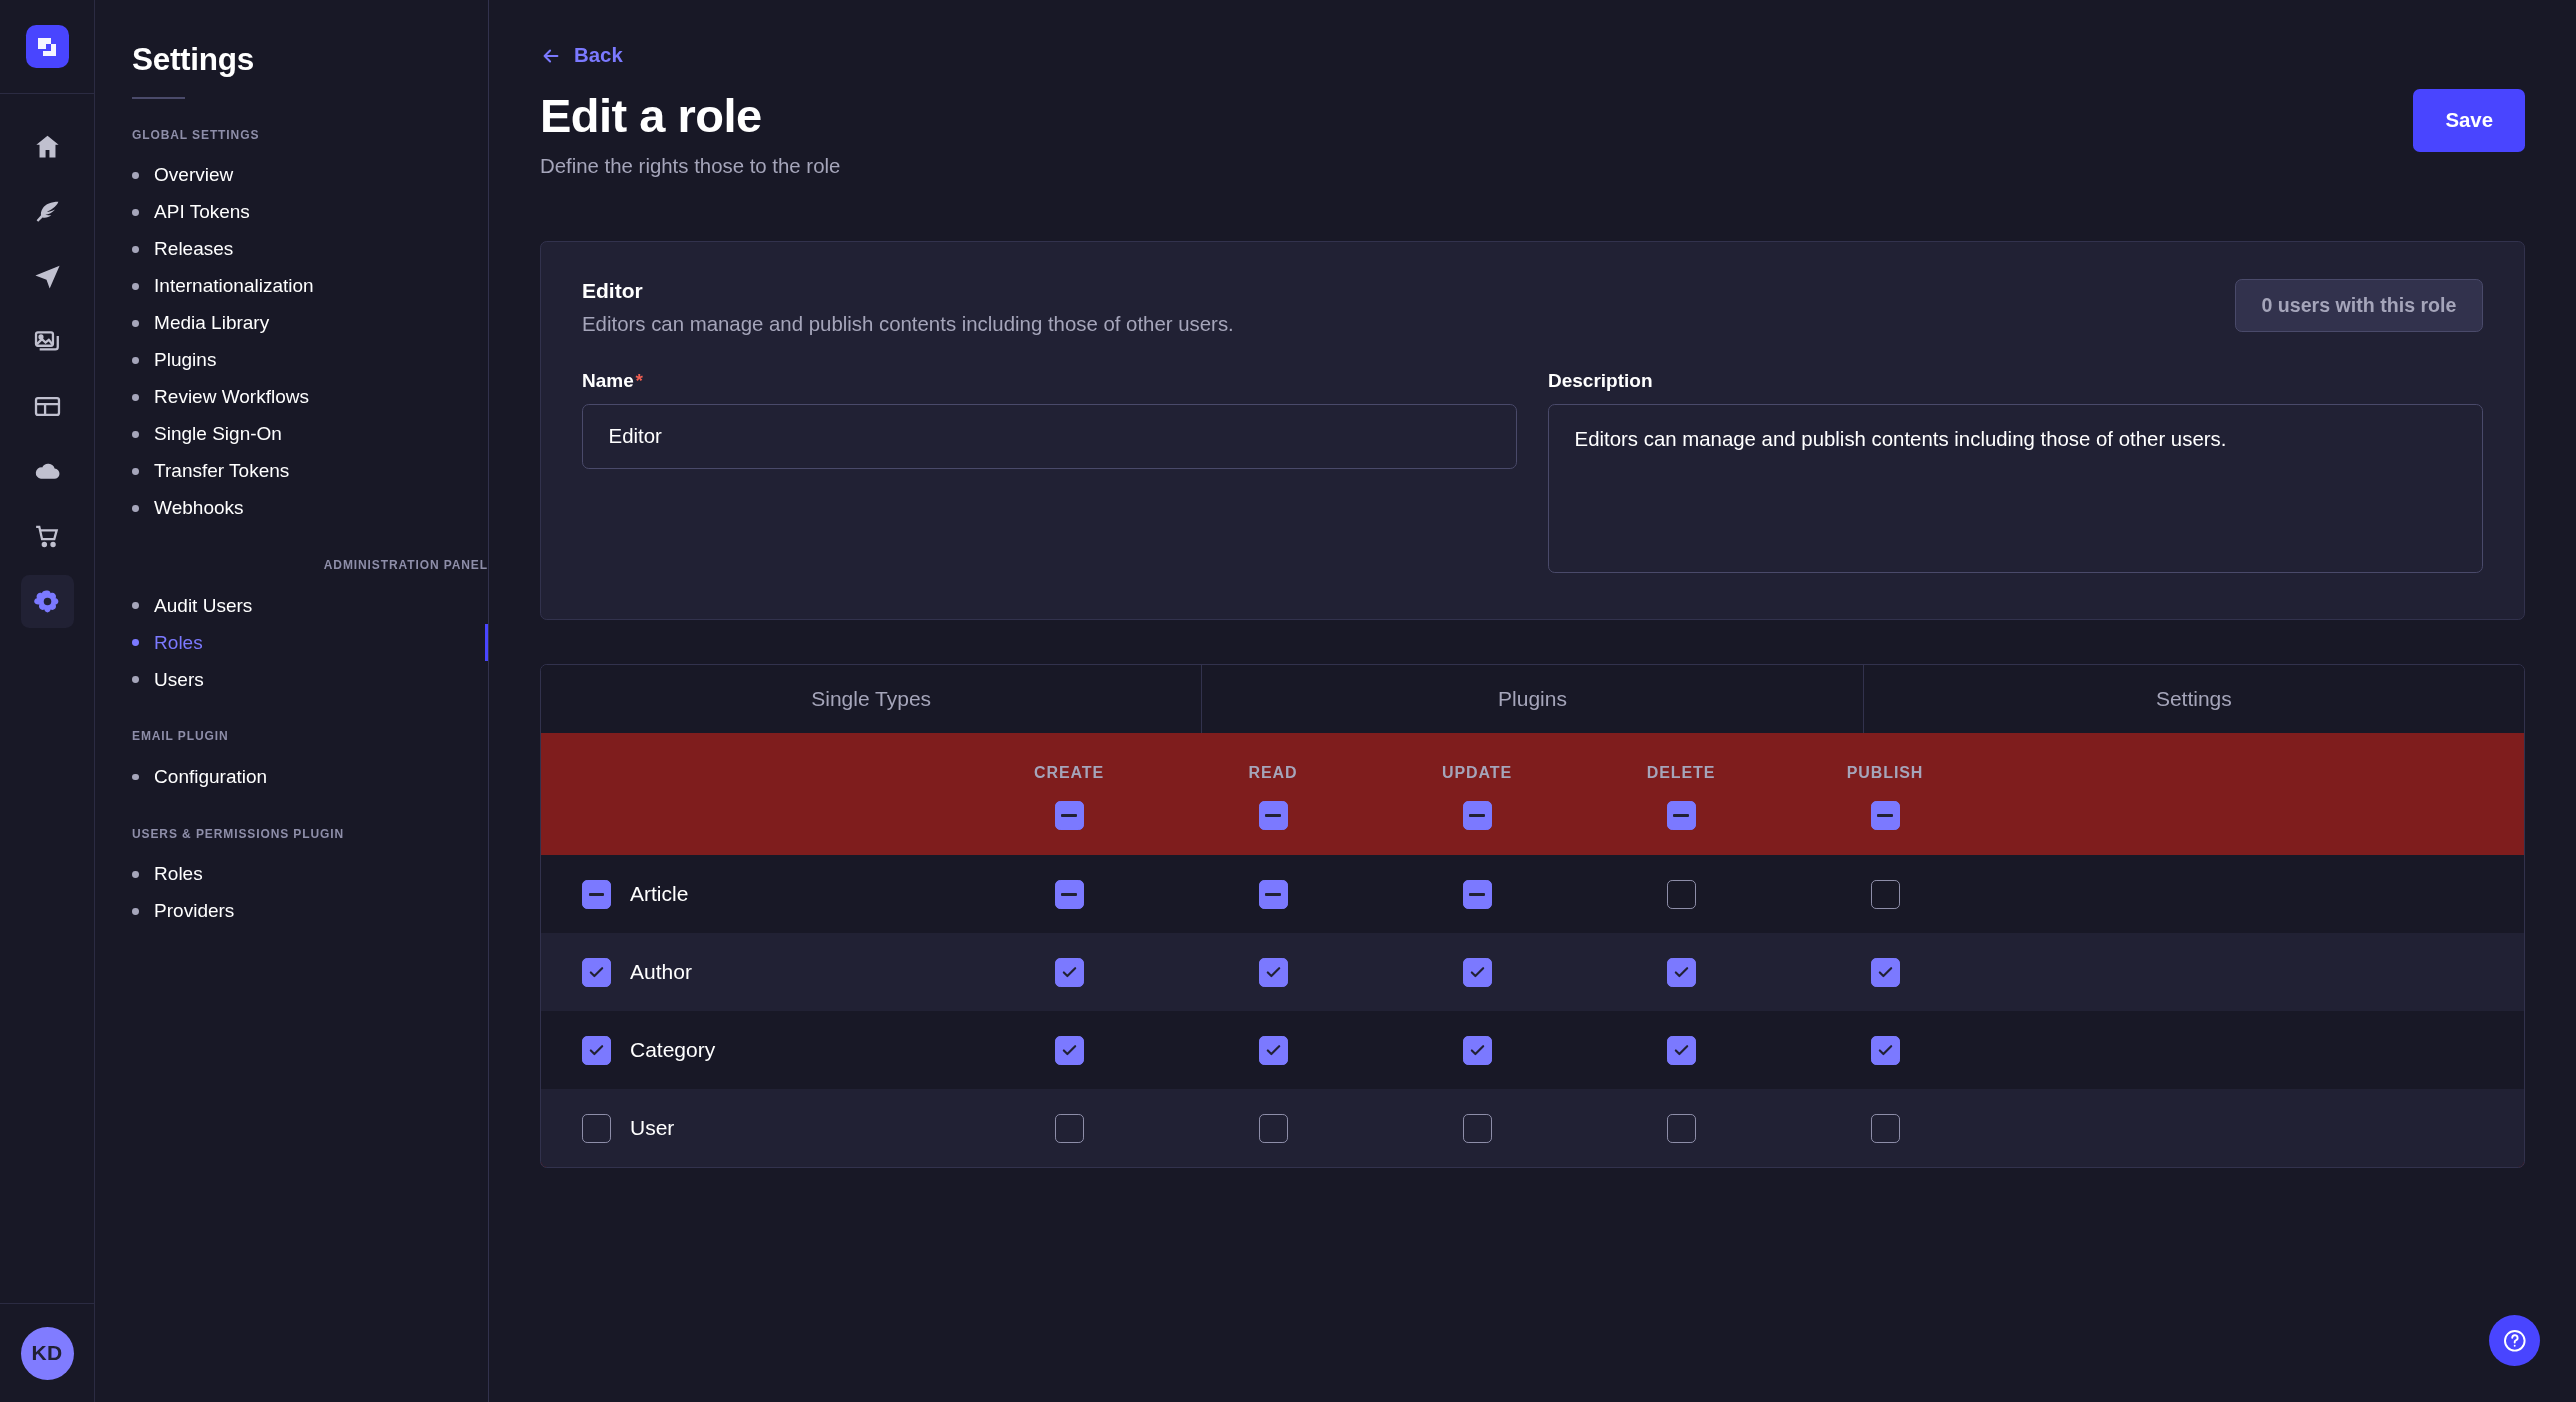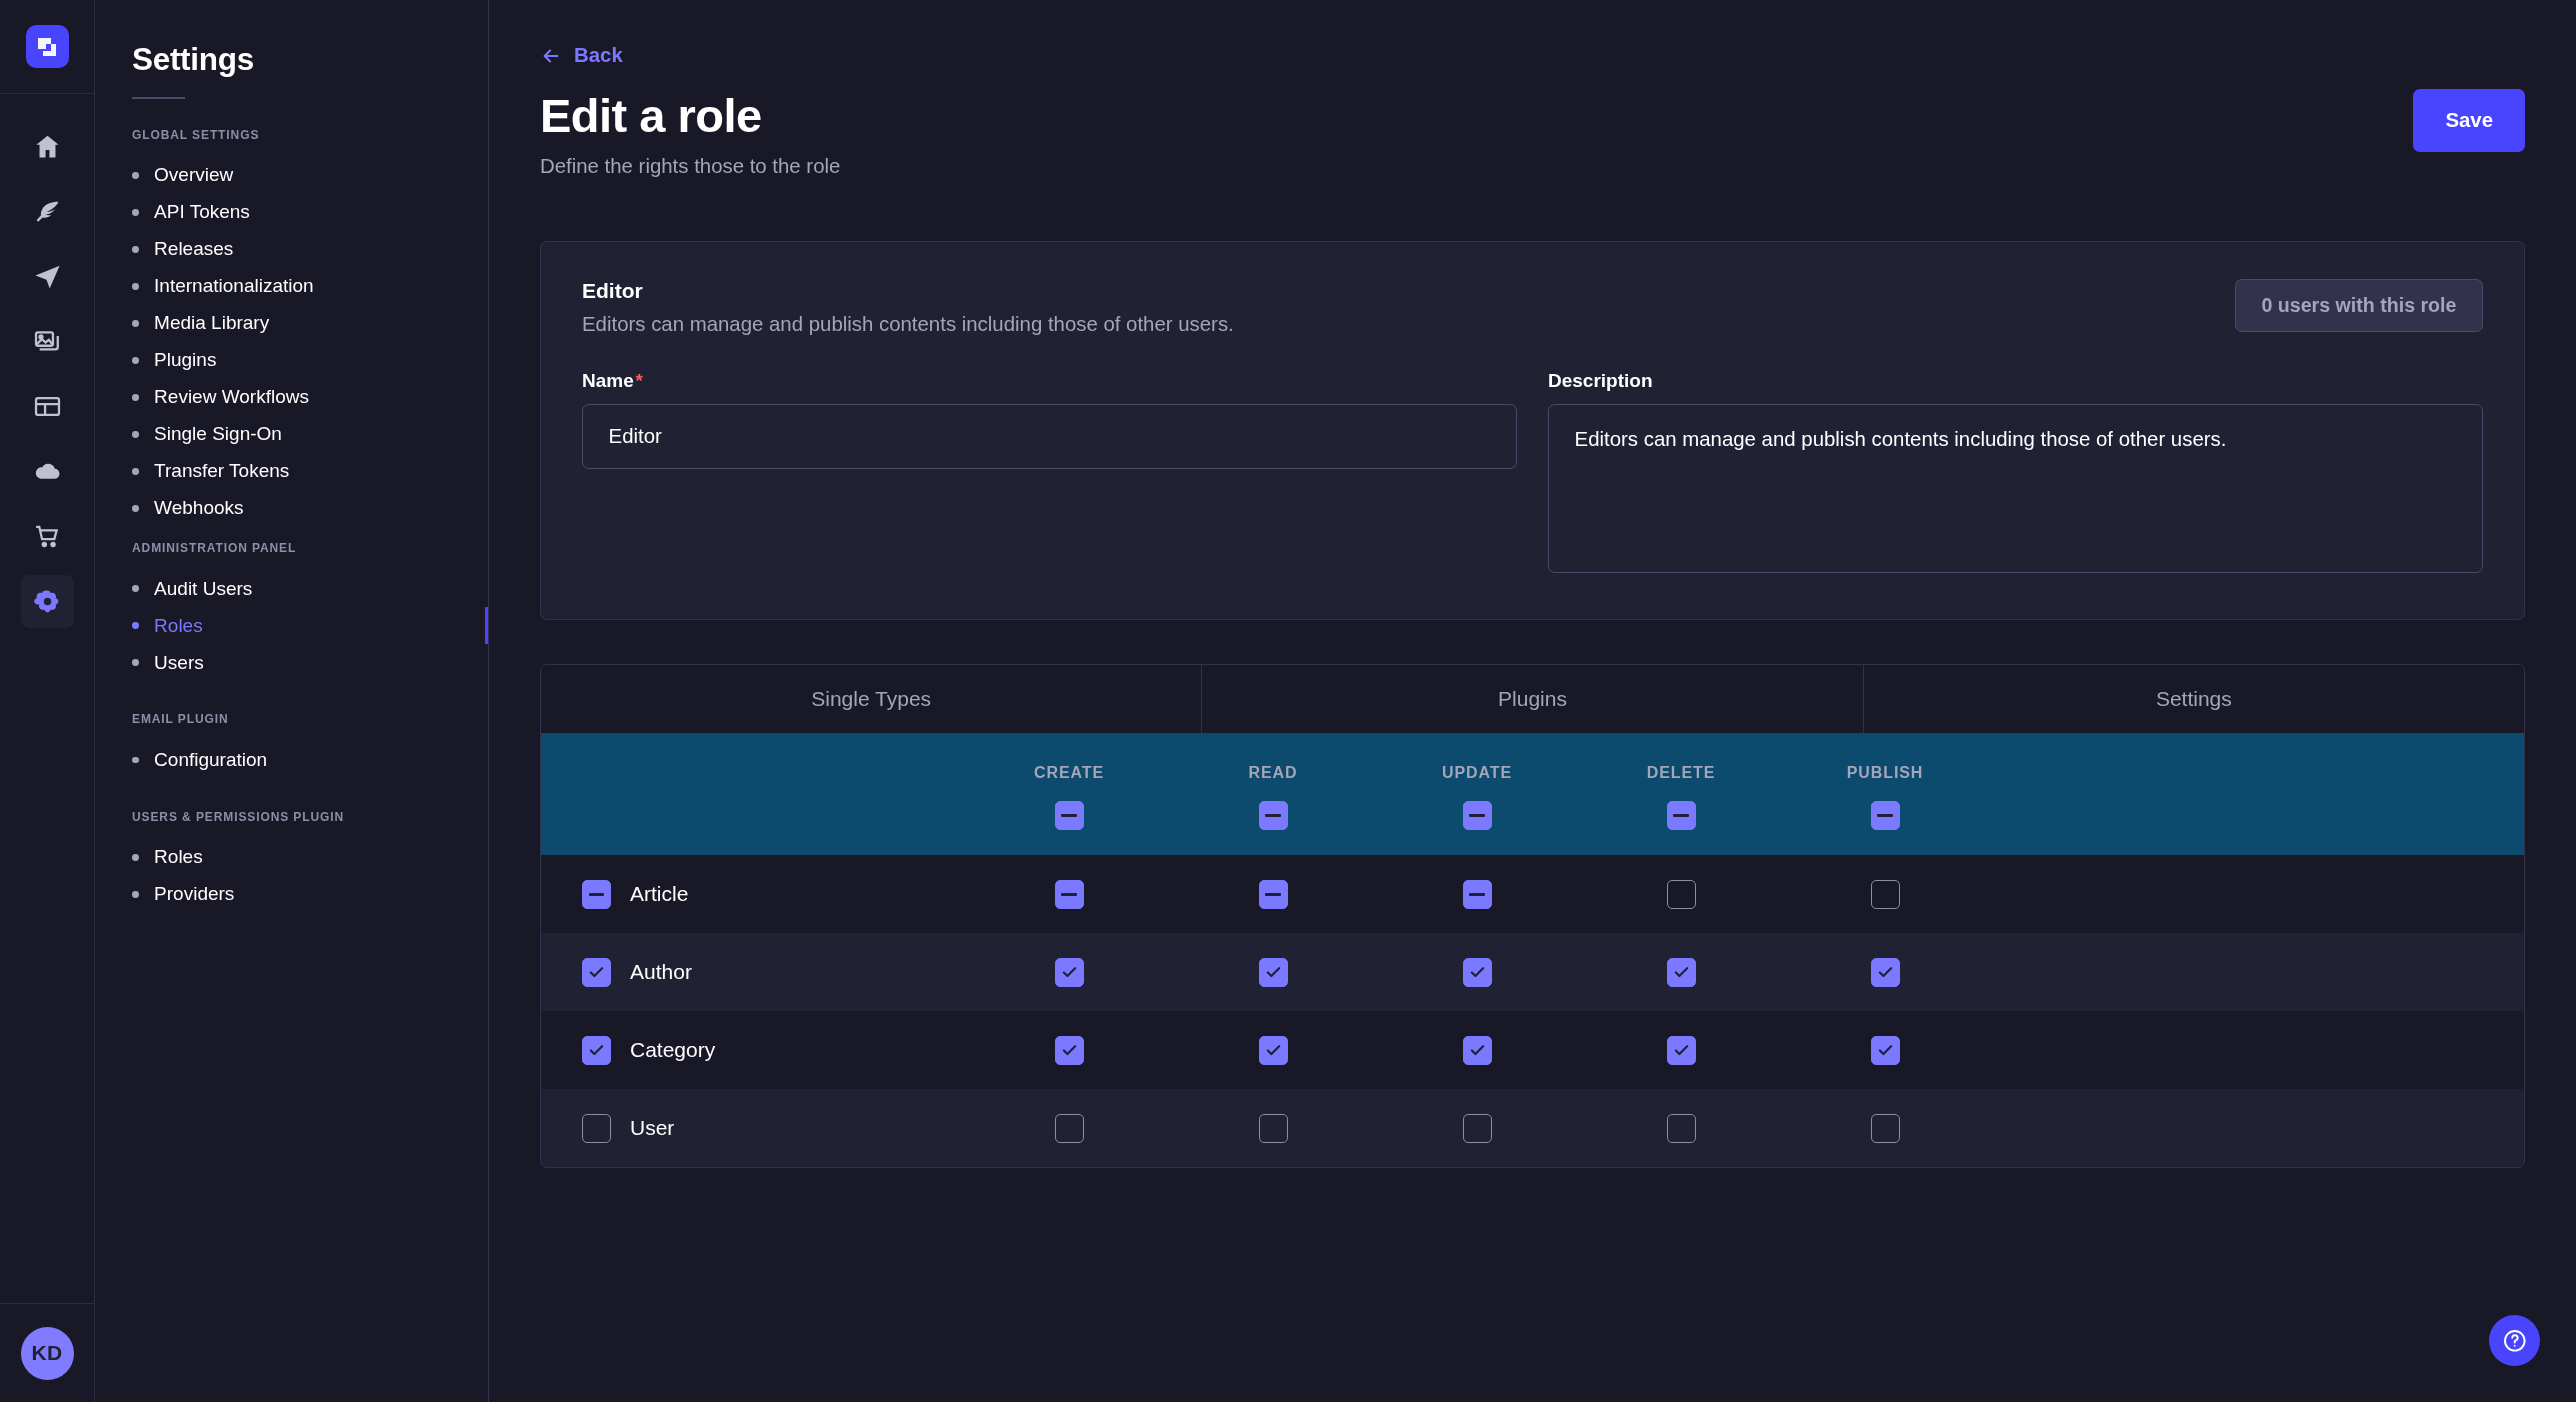--- a/index.html
+++ b/index.html
@@ -184,21 +184,21 @@
     font-size: 21px; color: #a5a5ba;
     border-right: 0.9px solid #32324d;
     cursor: pointer;
     background: #181826;
   }
   .tab:last-child { border-right: none; }
   .tab.active {
     background: #212134; color: #7b79ff; font-weight: 600;
     border-right: 0.9px solid #32324d;
   }
-  .perm-body { background: #0c4a6e; }
+  .perm-body { background: #7f1d1d; }
 
   .perm-head {
     display: flex; align-items: flex-start;
     padding: 31px 0 25.6px 0;
   }
   .subject-col { width: 426px; flex: 0 0 426px; }
   .act-col {
     flex: 0 0 204px; display: flex; flex-direction: column;
     align-items: center; gap: 19px;
   }
@@ -353,21 +353,21 @@
             <span class="dot"></span>
             <span>Transfer Tokens</span>
           </div>
         <div class="sn-item">
             <span class="dot"></span>
             <span>Webhooks</span>
           </div>
       </div>
     </div>
 
-    <div style="margin-top:14px;">
+    <div style="margin-top:31px;text-align:right;">
       <div class="sn-section-label">ADMINISTRATION PANEL</div>
       <div class="sn-group" style="margin-top:15.3px;">
         <div class="sn-item">
             <span class="dot"></span>
             <span>Audit Users</span>
           </div>
         <div class="sn-item active">
             <span class="dot"></span>
             <span>Roles</span>
           </div>

